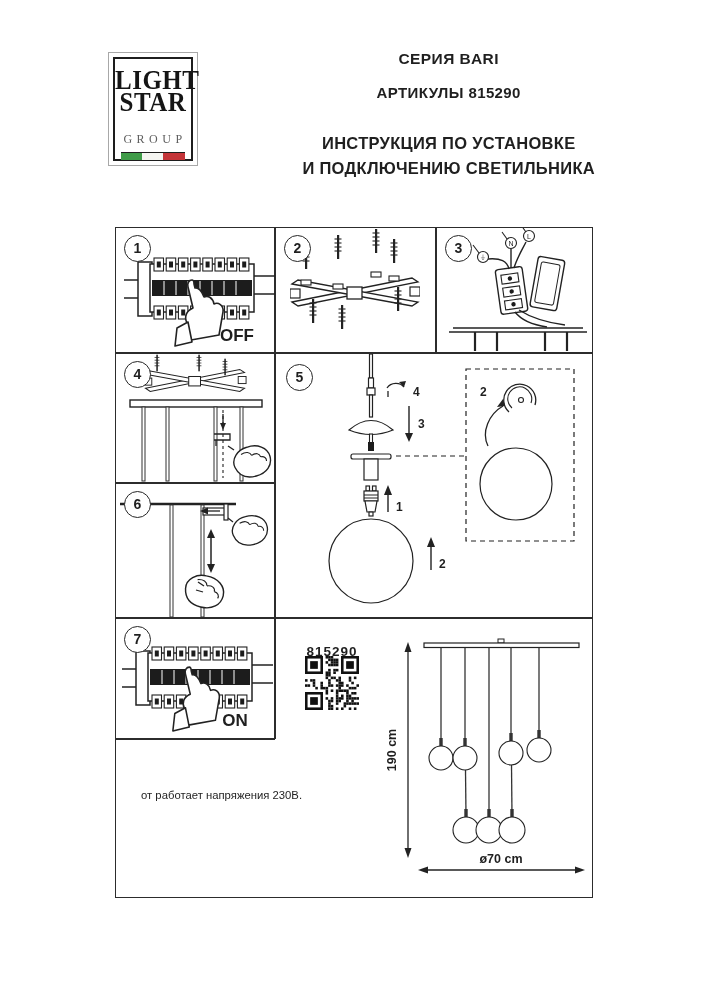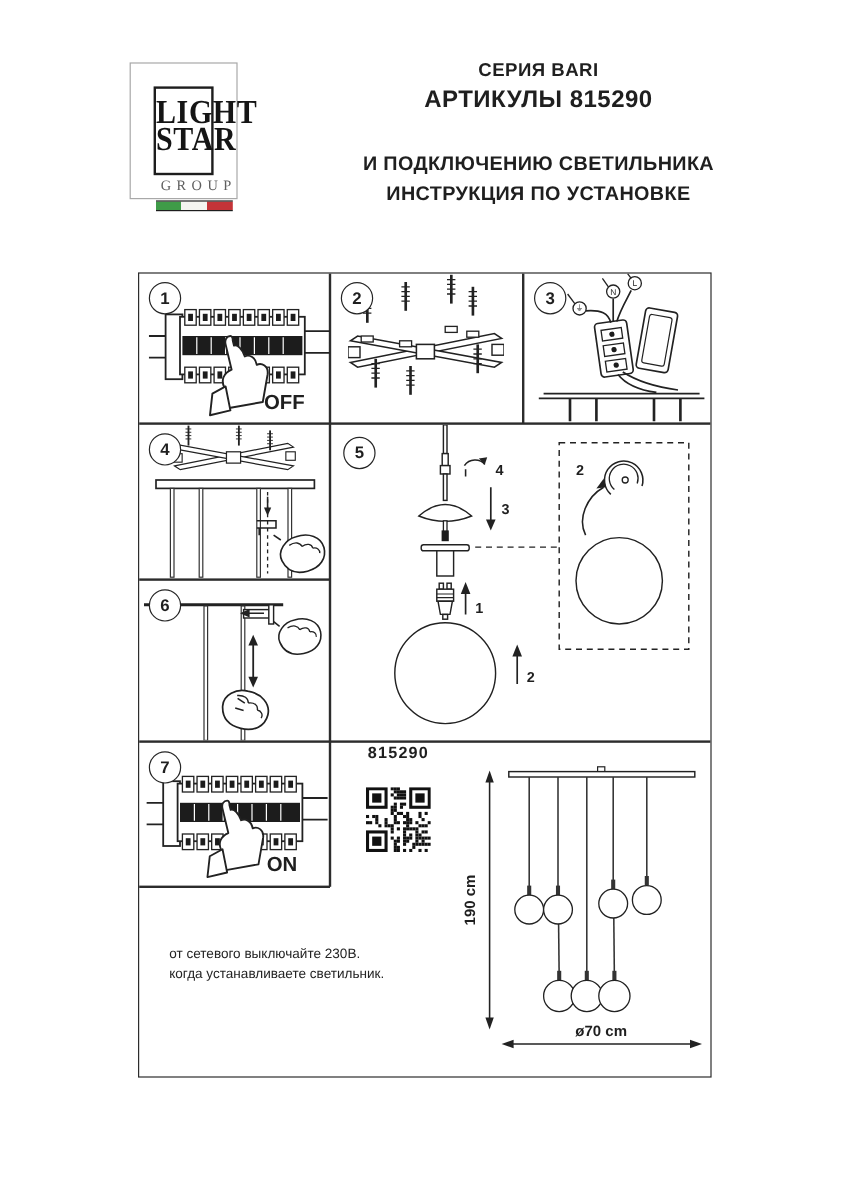--- a/index.html
+++ b/index.html
@@ -4,43 +4,43 @@
 <style>
   * { margin:0; padding:0; box-sizing:border-box; }
   html,body { background:#fff; }
   body {
     width:707px; height:1000px; position:relative; overflow:hidden;
     font-family:"Liberation Sans", sans-serif; color:#1f1f1f;
   }
   svg text { font-family:"Liberation Sans", sans-serif; fill:#1f1f1f; }
   
   .logo-box { position:absolute; left:108px; top:52px; width:90px; height:114px;
-    border:1px solid #a8a8a8; padding:19px; background:#fff; }
+    border:1px solid #a8a8a8; padding:4px; background:#fff; }
   .logo-inner { width:100%; height:100%; border:2.5px solid #1d1d1d; text-align:center; padding-top:10px; }
   .logo-word { font-family:"Liberation Serif", serif; font-weight:bold; font-size:25px;
     line-height:22px; letter-spacing:.5px; color:#151515; transform:scaleY(1.12); }
   .logo-group { font-family:"Liberation Serif", serif; font-size:12px; letter-spacing:4.5px;
     color:#5f5f5f; margin-top:19px; padding-left:4px; }
   .logo-flag { margin:5px auto 0 auto; width:64px; height:9px;
     border-top:1.6px solid #1d1d1d; border-bottom:1.6px solid #1d1d1d;
     background:linear-gradient(90deg,#3f9b48 0 33%,#f4f4f0 33% 66%,#c43438 66% 100%); }
   .hdr { position:absolute; right:112px; top:50px; text-align:center; }
   .hdr-series { font-weight:bold; font-size:15.5px; letter-spacing:.4px; }
-  .hdr-article { font-weight:bold; font-size:20px; letter-spacing:.4px; margin-top:4px; }
+  .hdr-article { font-weight:bold; font-size:15px; letter-spacing:.4px; margin-top:16px; }
   .hdr-title { font-weight:bold; font-size:16.5px; letter-spacing:.3px; margin-top:30px; line-height:25px; }
   
   .frame { position:absolute; left:115px; top:227px; width:478px; height:671px;
     border:1.8px solid #2c2c2c; }
   .div-line { position:absolute; background:#2c2c2c; }
   .panel { position:absolute; }
   .step-badge { position:absolute; left:8px; top:7px; width:27px; height:27px;
     border:1.7px solid #262626; border-radius:50%; text-align:center;
     font-size:14px; font-weight:bold; line-height:24px; background:#fff; z-index:2; }
   .panel svg { position:absolute; left:0; top:0; }
-  .article-no { position:absolute; left:188px; top:392px; width:56px; text-align:center;
+  .article-no { position:absolute; left:188px; top:416px; width:56px; text-align:center;
     font-size:13.5px; font-weight:bold; letter-spacing:1px; }
   #qr { position:absolute; left:189px; top:428px; }
   .notes { position:absolute; left:25px; top:559px; font-size:11.3px; line-height:17px; color:#242424; }
   .lampsvg { position:absolute; left:268px; top:402px; }
 </style>
 </head>
 <body>
 
 <svg width="0" height="0" style="position:absolute" aria-hidden="true">
   <defs>
@@ -135,22 +135,22 @@
       <div class="logo-word">STAR</div>
       <div class="logo-group">GROUP</div>
       <div class="logo-flag"></div>
     </div>
   </div>
 
   <div class="hdr">
     <div class="hdr-series">СЕРИЯ BARI</div>
     <div class="hdr-article">АРТИКУЛЫ 815290</div>
     <div class="hdr-title">
+      <div>ИНСТРУКЦИЯ ПО УСТАНОВКЕ</div>
       <div>И ПОДКЛЮЧЕНИЮ СВЕТИЛЬНИКА</div>
-      <div>ИНСТРУКЦИЯ ПО УСТАНОВКЕ</div>
     </div>
   </div>
 
   <div class="frame">
 
     <div class="div-line" style="left:0;top:124px;width:100%;height:1.6px"></div>
     <div class="div-line" style="left:0;top:389px;width:100%;height:1.6px"></div>
     <div class="div-line" style="left:0;top:254px;width:159px;height:1.6px"></div>
     <div class="div-line" style="left:0;top:510px;width:159px;height:1.6px"></div>
     <div class="div-line" style="left:158px;top:0;width:1.6px;height:511px"></div>
@@ -509,17 +509,16 @@
           <circle cx="105" cy="200" r="13"></circle>
           <circle cx="128" cy="200" r="13"></circle>
       </g>
       <line x1="40" y1="240" x2="195" y2="240" stroke="#222" stroke-width="1.3"></line>
       <polygon points="44,236.5 44,243.5 34,240" fill="#222"></polygon>
       <polygon points="191,236.5 191,243.5 201,240" fill="#222"></polygon>
       <text x="117" y="233" font-size="12.5" font-weight="bold" text-anchor="middle">ø70 cm</text>
     </svg>
 
     <div class="notes">
-      <div>от сетевого выключайте 230В.</div>
-      <div>когда устанавливаете светильник.</div>
+      <div>от работает напряжения 230В.</div>
     </div>
   </div>
 </div>
 
 </body></html>

